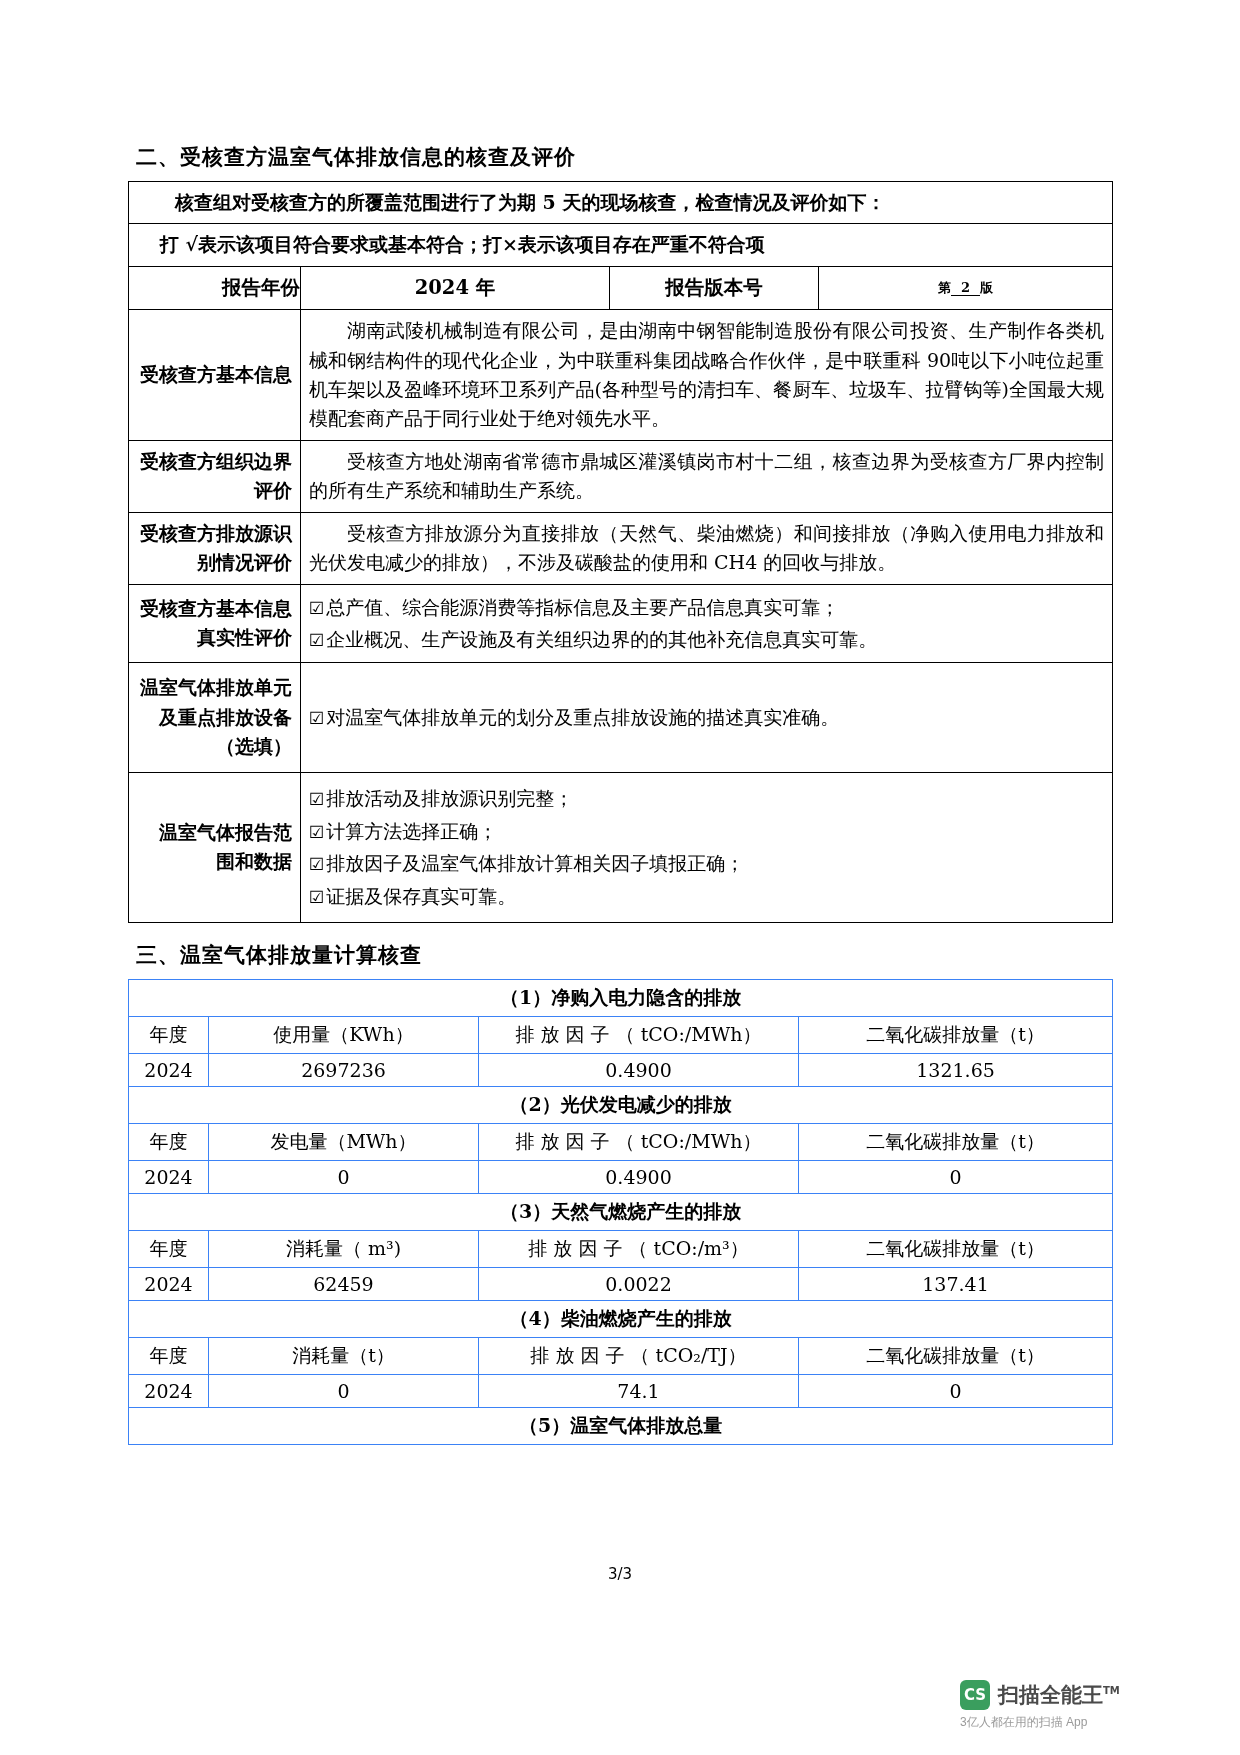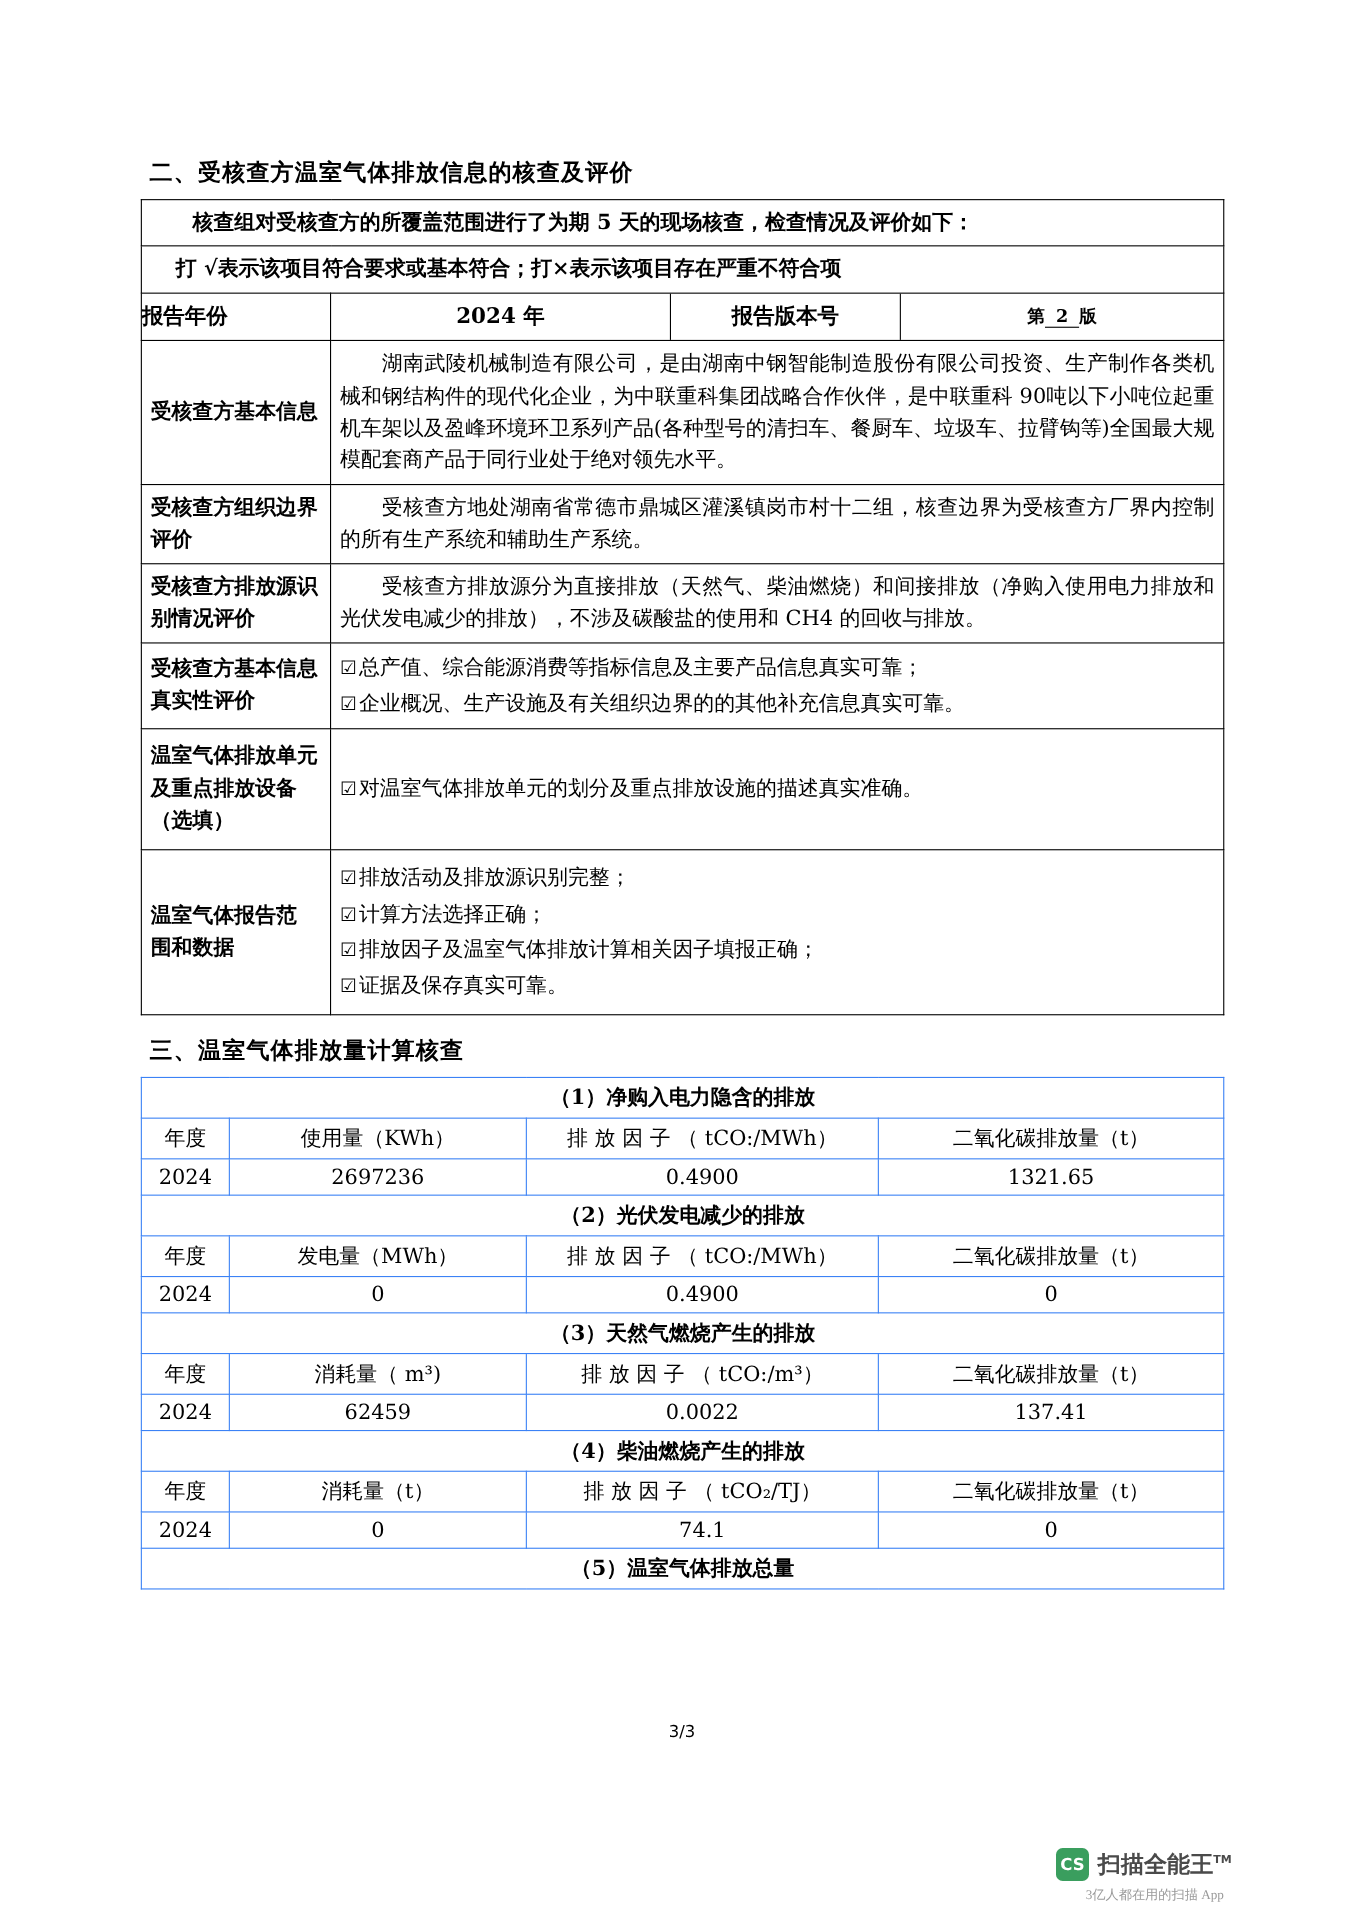--- a/index.html
+++ b/index.html
@@ -39,21 +39,21 @@
     table-layout: fixed;
   }
   table.doc td {
     border: 1px solid #000;
     padding: 6px 8px;
     vertical-align: middle;
     font-size: 19px;
     line-height: 1.55;
   }
   .lbl {
-    text-align: left;
+    text-align: right;
     font-weight: bold;
     font-size: 19.5px;
     line-height: 1.6;
   }
   .body-cell {
     text-align: justify;
     text-justify: inter-ideograph;
     font-size: 19px;
     line-height: 1.62;
   }
@@ -132,25 +132,24 @@
     margin-right: 8px;
   }
   .wm-title {
     font-family: "DejaVu Sans", "Liberation Sans", sans-serif;
     font-size: 21px;
     font-weight: bold;
     color: #4a4a4a;
   }
   .wm-sup { font-size: 10px; vertical-align: super; }
   .wm-sub {
-    font-family: Liberation Serif, serif;
+    font-family: Liberation Sans, sans-serif;
     font-size: 12px;
     color: #9a9a9a;
     margin-top: 4px;
-    margin-left: 27px;
   }
 </style>
 </head>
 <body>
 
 <div class="page">
 
   <h2 class="section-title">二、受核查方温室气体排放信息的核查及评价</h2>
 
   <table class="doc">
@@ -168,21 +167,21 @@
       <tr>
         <td style="padding:0">
           <div class="lbl">报告年份</div>
         </td>
         <td style="padding:0">
           <table style="border-collapse:collapse;width:100%;table-layout:fixed">
             <tbody>
                 <tr>
               <td style="border:none;border-right:1px solid #000;text-align:center;font-weight:bold;font-size:19.5px;padding:6px 4px;width:300px">2024 年</td>
               <td style="border:none;border-right:1px solid #000;text-align:center;font-weight:bold;font-size:19.5px;padding:6px 4px;width:200px">报告版本号</td>
-              <td style="border:none;text-align:center;font-weight:bold;font-size:16px;padding:6px 4px">
+              <td style="border:none;text-align:center;font-weight:bold;font-size:13px;padding:6px 4px">
                 <span>第</span><span class="underline-val">2</span><span>版</span>
               </td>
             </tr>
           </tbody>
             </table>
         </td>
       </tr>
 
       <tr>
         <td class="lbl">受核查方基本信息</td>

